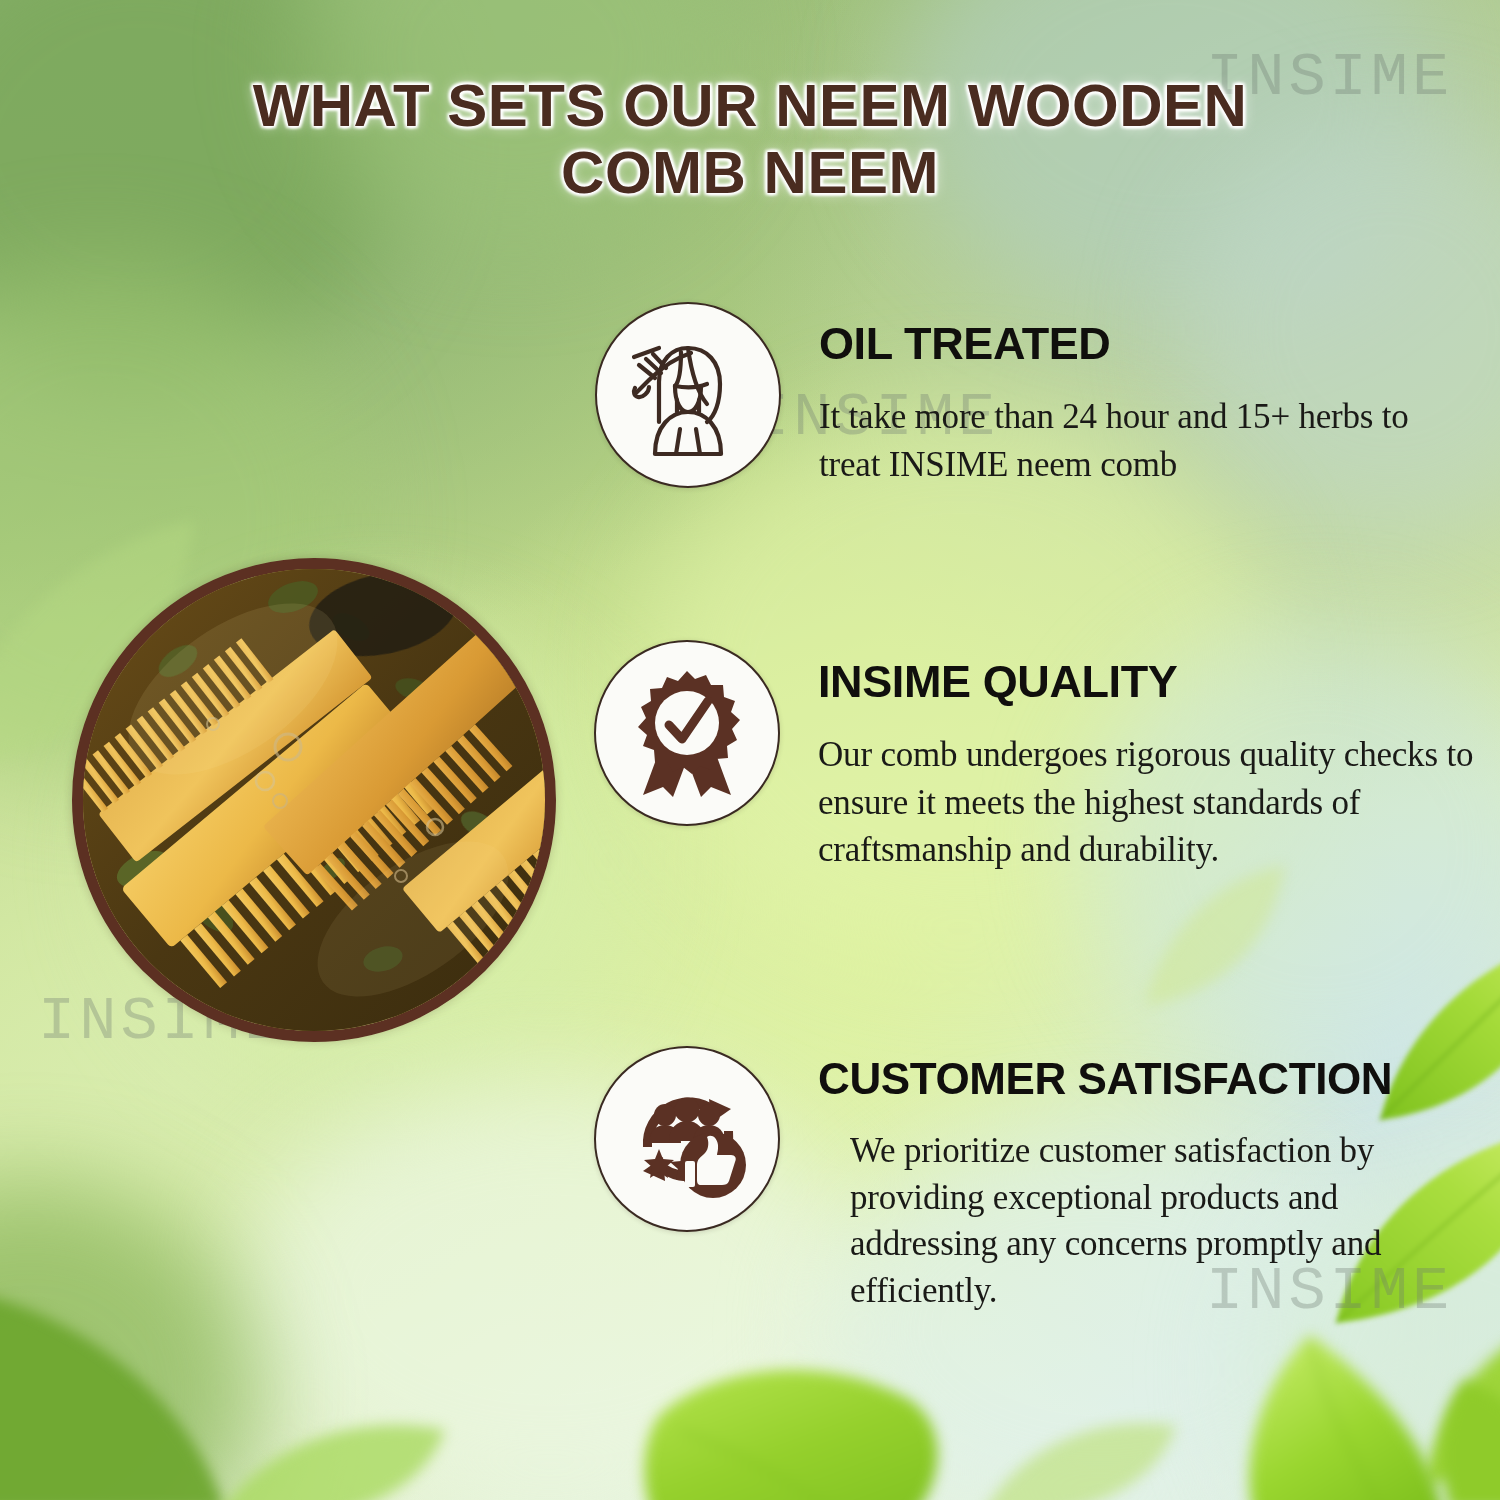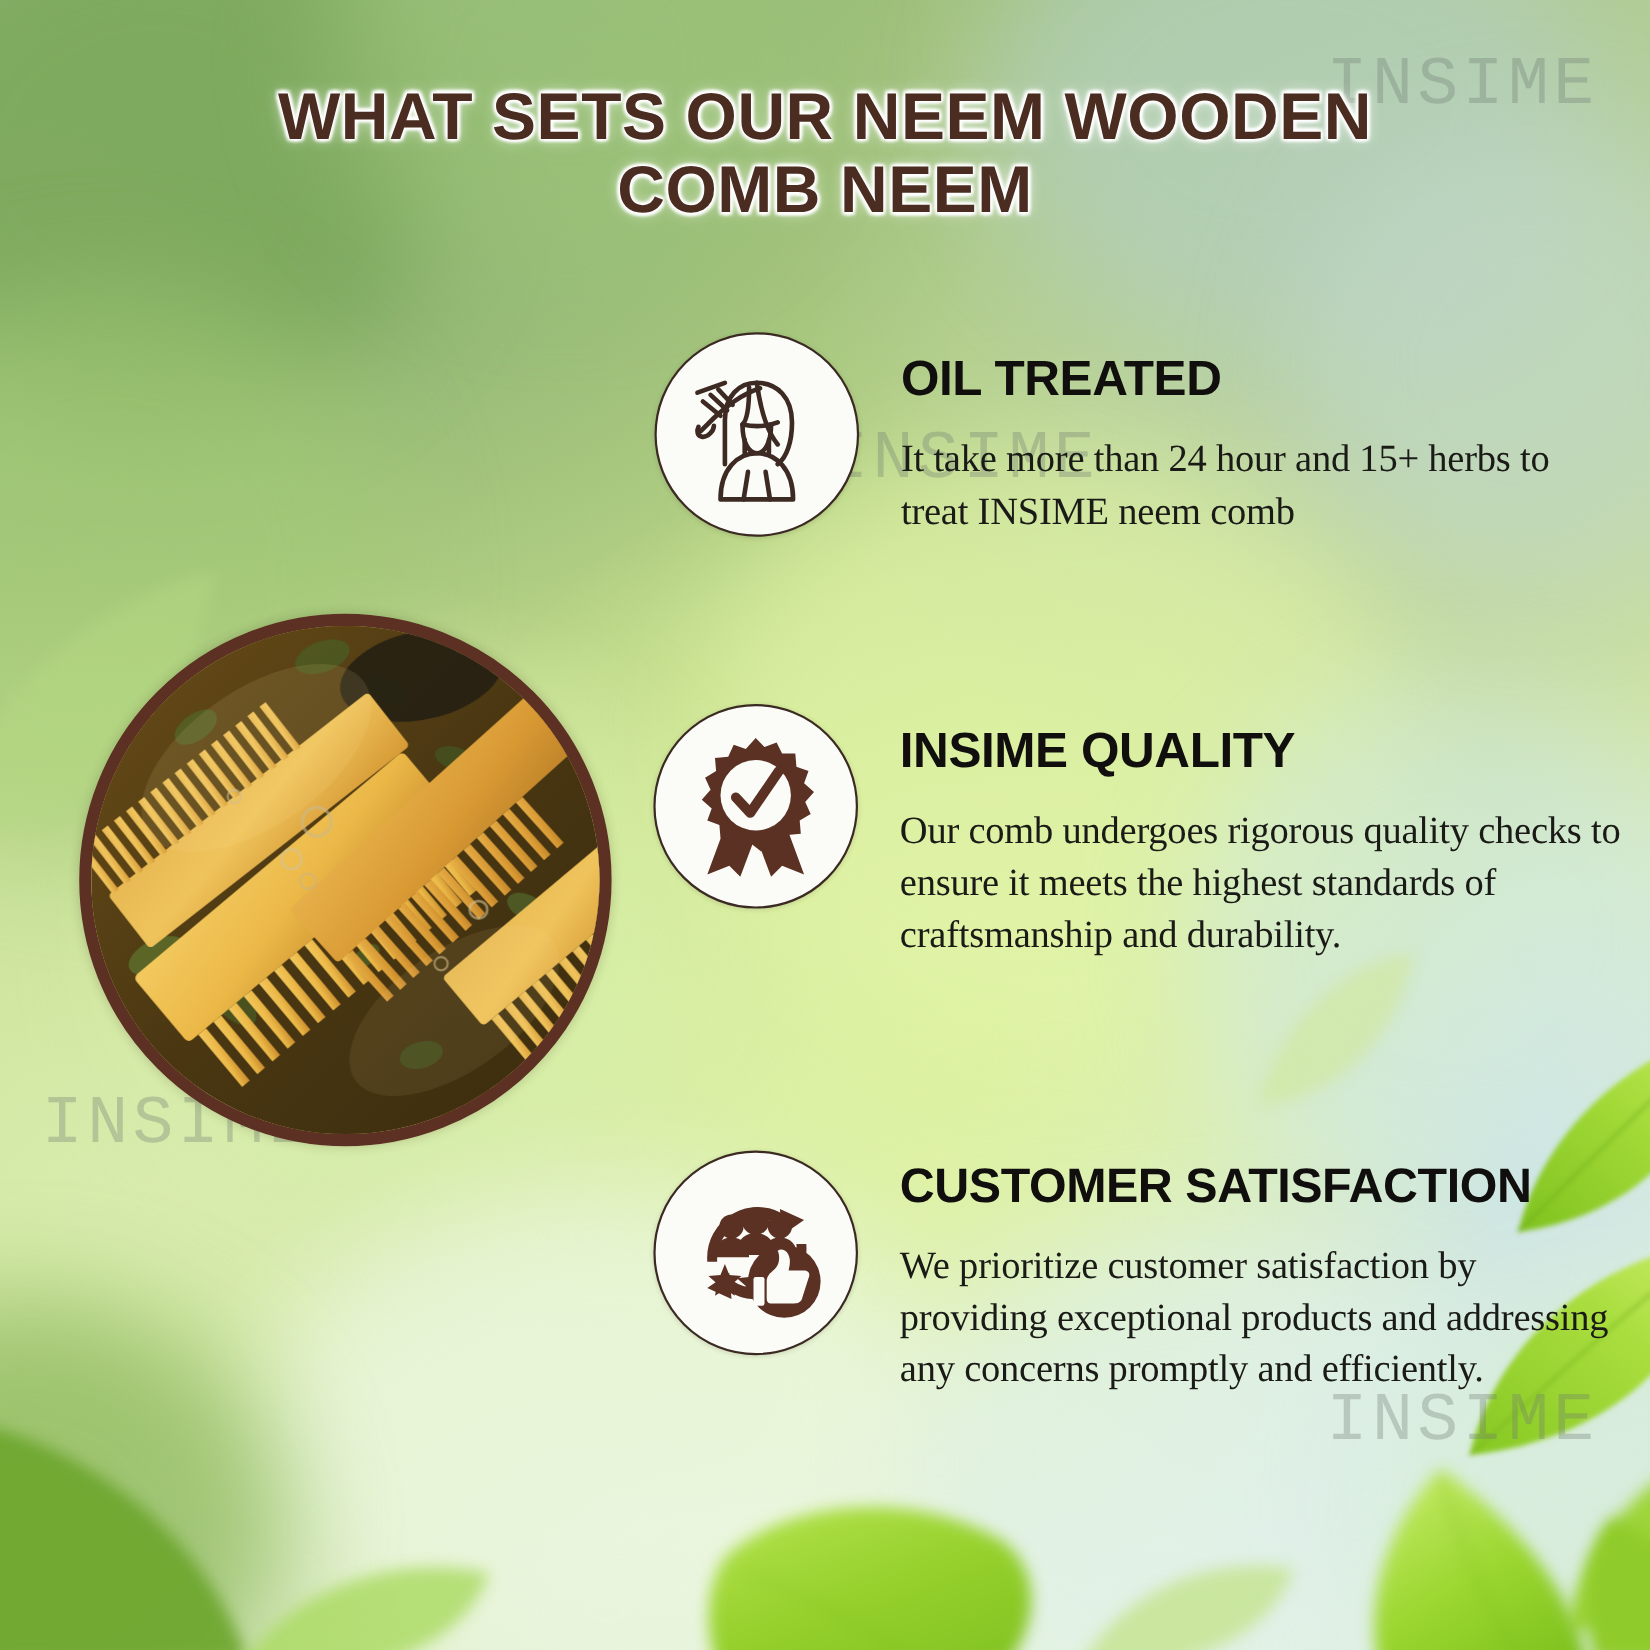--- a/index.html
+++ b/index.html
@@ -169,21 +169,21 @@
   .f-desc {
     font-family: Liberation Serif, serif;
     font-size: 35px;
     line-height: 1.37;
     color: #1a1a17;
     margin: 0;
     letter-spacing: -0.2px;
   }
   .f3 .f-title { font-size: 44px; }
   .f3 .f-body  { padding-top: 10px; }
-  .f3 .f-desc  { line-height: 1.33; }
+  .f3 .f-desc  { line-height: 1.33; margin-left: 32px; }
   .f2 .f-desc  { line-height: 1.35; margin-top: 26px; }
 </style>
 </head>
 <body>
 
 <div class="bg-root">
   <div class="bg-base"></div>
 
   <div class="bokeh b1"></div>
   <div class="bokeh b2"></div>

